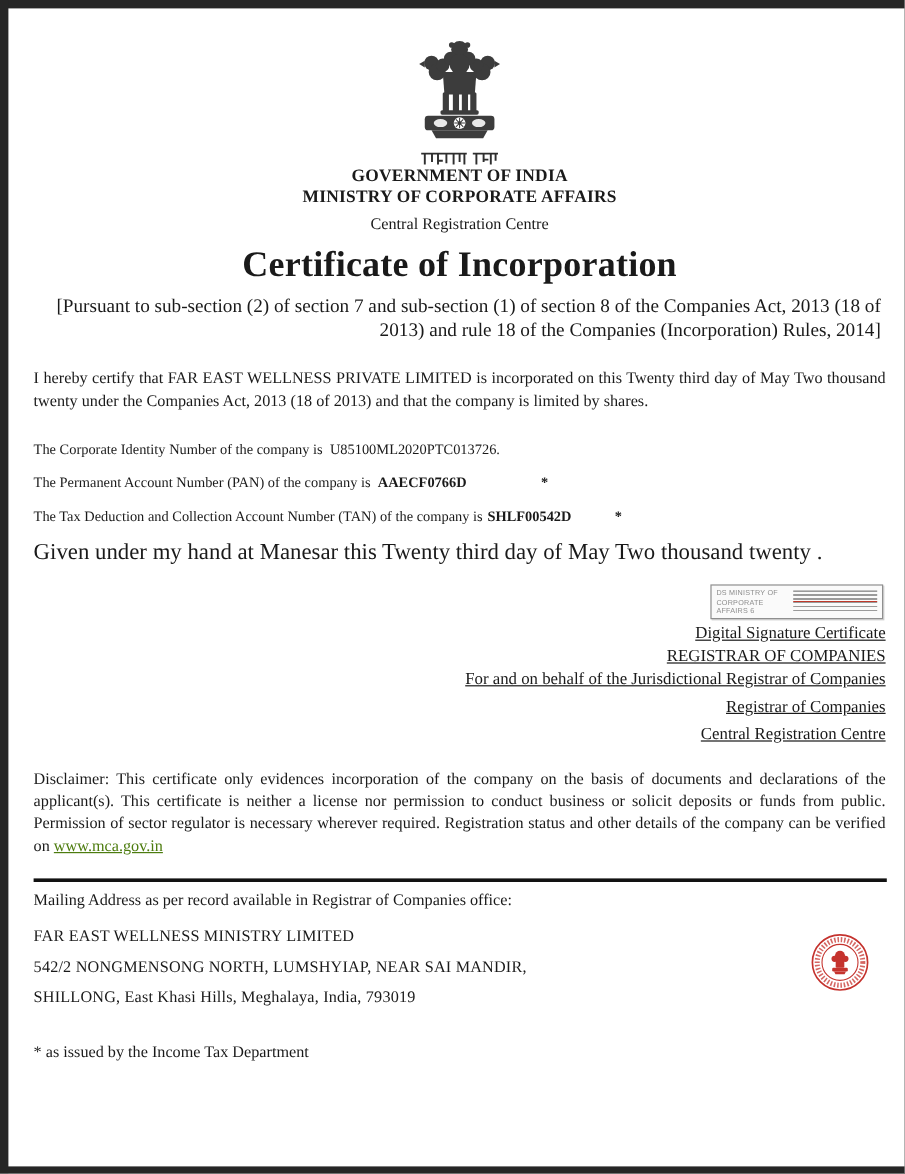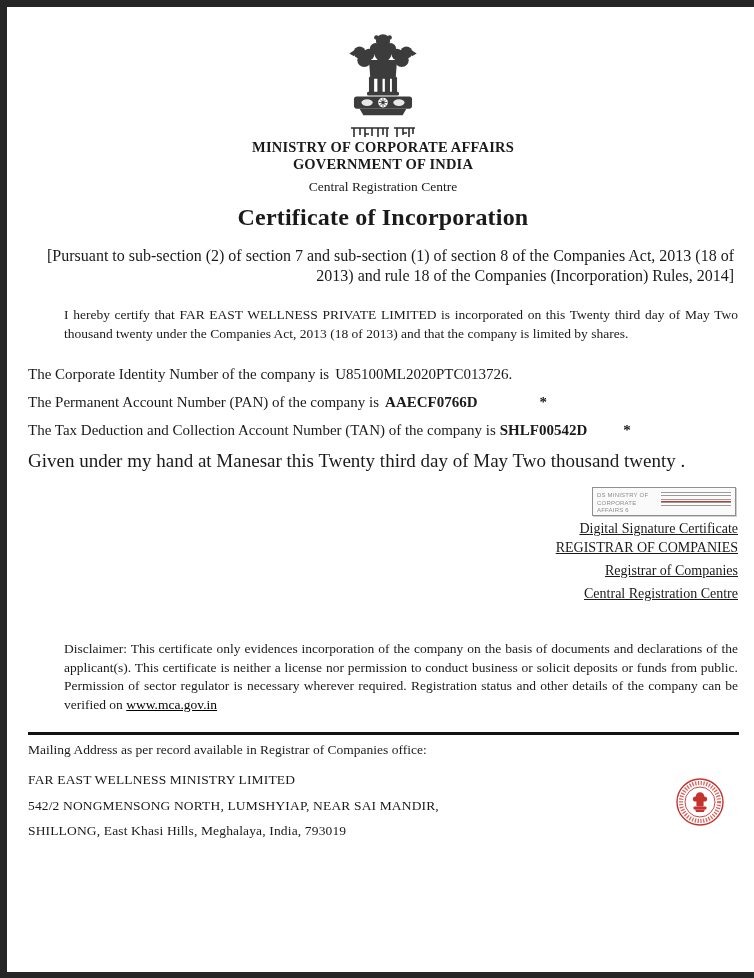--- a/index.html
+++ b/index.html
@@ -17,27 +17,27 @@
   .abs { position:absolute; left:28px; right:16px; }
 
   
   .emblem-wrap { top:30px; text-align:center; }
   .motto-wrap { margin-top:3px; }
 
   
   .header-block { top:139px; text-align:center; }
   .hdr-bold { font-weight:bold; font-size:14.5px; line-height:17px; letter-spacing:.2px; }
   .hdr-centre { font-size:13.5px; margin-top:6px; }
-  .doc-title { font-weight:bold; font-size:24px; margin-top:9px; letter-spacing:.2px; }
+  .doc-title { font-weight:bold; font-size:30px; margin-top:9px; letter-spacing:.2px; }
 
   .pursuant { top:246px; text-align:right; font-size:16px; line-height:20px; padding:0 4px; }
 
-  .para { font-size:13.5px; line-height:18.5px; text-align:justify;margin-left:36px; }
+  .para { font-size:13.5px; line-height:18.5px; text-align:justify; }
   .certify { top:306px; }
-  .line-item { font-size:15px; line-height:17px; }
+  .line-item { font-size:12px; line-height:17px; }
   .cin { top:366px; }
   .pan { top:394px; }
   .tan { top:422px; }
   .given { top:450px; font-size:19px; }
   .num-gap { margin-left:6px; }
   .num-gap-sm { margin-left:4px; }
   b.acct { font-weight:bold; }
   .ast-pan { margin-left:62px; font-weight:bold; }
   .ast-tan { margin-left:36px; font-weight:bold; }
 
@@ -57,21 +57,21 @@
     background-image:
       linear-gradient(to bottom, rgba(0,0,0,0) 0 9px, #c0392b 9px 10px, rgba(0,0,0,0) 10px 100%),
       repeating-linear-gradient(to bottom, #9a9a9a 0 1px, rgba(0,0,0,0) 1px 3.3px);
   }
 
   .sig-block { top:519px; text-align:right; font-size:14px; }
   .sig-line { line-height:19px;text-decoration:underline; }
   .sig-line.gap { margin-top:4px; }
 
   .disclaimer { top:640px; }
-  .disclaimer a { color:#000000; text-decoration:underline; }
+  .disclaimer a { color:#4d7c0f; text-decoration:underline; }
 
   .rule { position:absolute; top:732px; left:28px; right:15px; height:2.5px; background:#121212; }
 
   .mail-heading { top:742px; font-size:13.5px; }
   .mail-lines { top:767px; font-size:13.5px; }
   .mail-line { line-height:25.5px; letter-spacing:.15px; }
 
   .seal { position:absolute; top:777px; left:675px; width:50px; height:50px; }
 
   .footnote { top:869px; font-size:13.5px; }
@@ -127,22 +127,22 @@
         <g stroke="#2e2e2e" stroke-width="1.6" fill="none">
           <path d="M1 2 h38 M44 2 h21"></path>
           <path d="M4 2 v9 M10 2 v7 M15 2 v9 M15 8 l4 0 M22 2 v8 M28 2 v9 M33 2 v7 M37 2 v9"></path>
           <path d="M47 2 v9 M53 2 v7 M53 7 h4 M59 2 v9 M63 2 v6"></path>
         </g>
       </svg>
     </div>
   </div>
 
   <div class="abs header-block">
+    <div class="hdr-bold">GOVERNMENT OF INDIA</div>
     <div class="hdr-bold">MINISTRY OF CORPORATE AFFAIRS</div>
-    <div class="hdr-bold">GOVERNMENT OF INDIA</div>
     <div class="hdr-centre">Central Registration Centre</div>
     <div class="doc-title">Certificate of Incorporation</div>
   </div>
 
   <div class="abs pursuant">[Pursuant to sub-section (2) of section 7 and sub-section (1) of section 8 of the Companies Act, 2013 (18 of 2013) and rule 18 of the Companies (Incorporation) Rules, 2014]</div>
 
   <div class="abs para certify">I hereby certify that FAR EAST WELLNESS PRIVATE LIMITED is incorporated on this Twenty third day of May Two thousand twenty under the Companies Act, 2013 (18 of 2013) and that the company is limited by shares.</div>
 
   <div class="abs line-item cin">
     <span>The Corporate Identity Number of the company is</span><span class="num-gap">U85100ML2020PTC013726.</span>
@@ -156,20 +156,21 @@
   <div class="abs given">Given under my hand at Manesar this Twenty third day of May Two thousand twenty .</div>
 
   <div class="dsc-stamp">
     <div class="dsc-left">DS MINISTRY OF CORPORATE AFFAIRS 6</div>
     <div class="dsc-fineprint"></div>
   </div>
 
   <div class="abs sig-block">
     <div class="sig-line">Digital Signature Certificate</div>
     <div class="sig-line">REGISTRAR OF COMPANIES</div>
+    <div class="sig-line">For and on behalf of the Jurisdictional Registrar of Companies</div>
     <div class="sig-line gap">Registrar of Companies</div>
     <div class="sig-line gap">Central Registration Centre</div>
   </div>
 
   <div class="abs para disclaimer">
     <span>Disclaimer: This certificate only evidences incorporation of the company on the basis of documents and declarations of the applicant(s). This certificate is neither a license nor permission to conduct business or solicit deposits or funds from public. Permission of sector regulator is necessary wherever required. Registration status and other details of the company can be verified on </span><a href="#">www.mca.gov.in</a>
   </div>
 
   <div class="rule"></div>
 
@@ -189,13 +190,14 @@
         <circle cx="25" cy="19.5" r="4.2"></circle>
         <circle cx="20.5" cy="22" r="2.6"></circle>
         <circle cx="29.5" cy="22" r="2.6"></circle>
         <rect x="21.4" y="23" width="7.2" height="6.5" rx="1"></rect>
         <rect x="18.5" y="29.5" width="13" height="3" rx="1"></rect>
         <path d="M20 32.5 h10 l-1.2 2.4 h-7.6 z"></path>
       </g>
     </svg>
   </div>
 
+  <div class="abs footnote">* as issued by the Income Tax Department</div>
 </div>
 
 </body></html>

